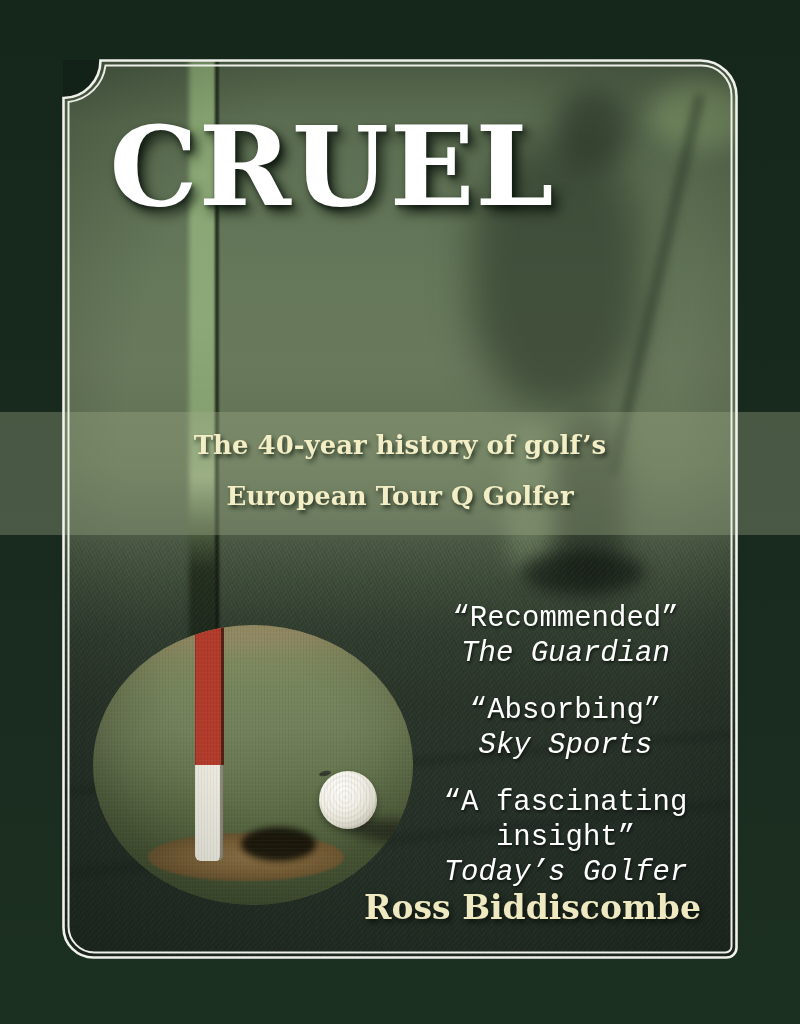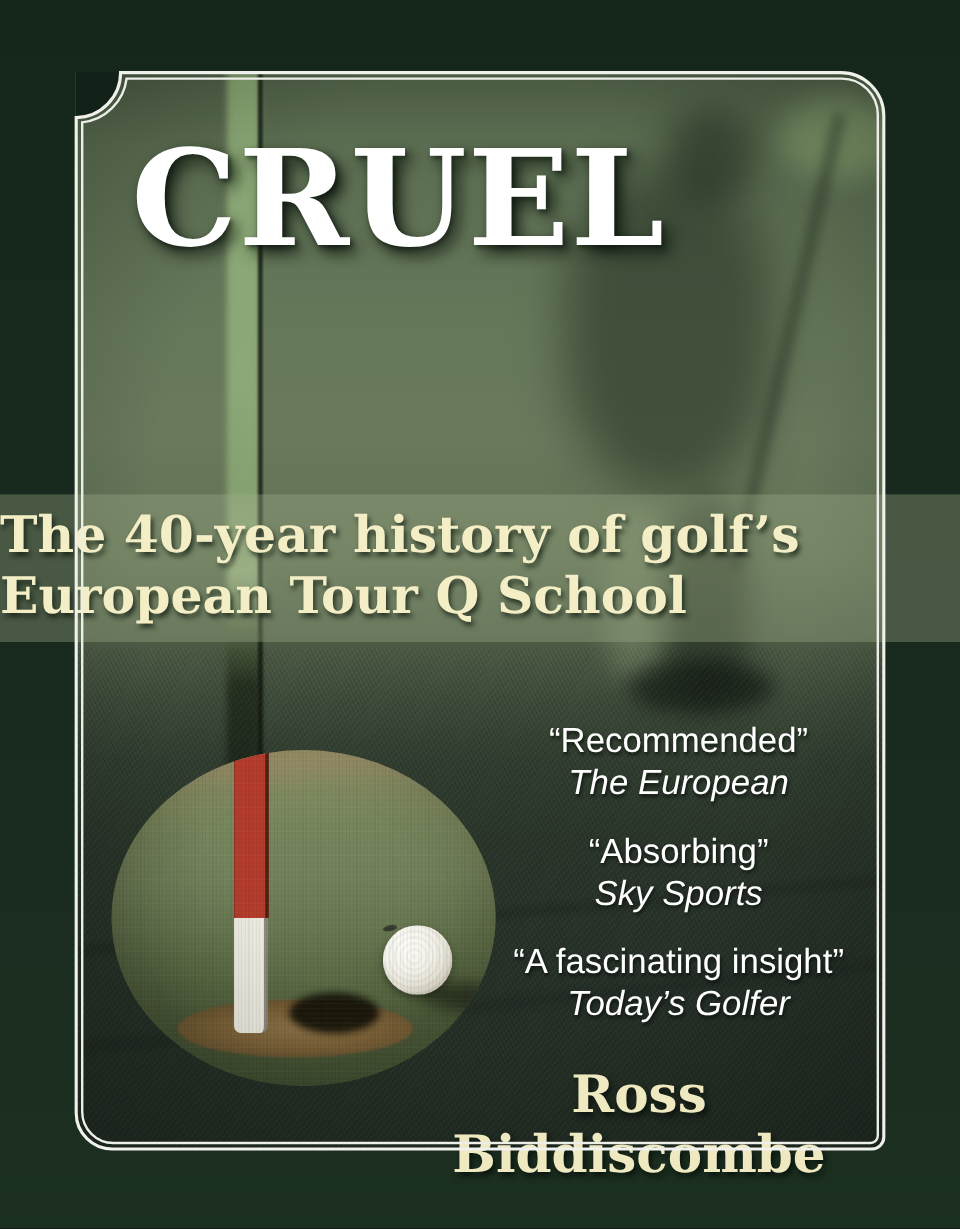--- a/index.html
+++ b/index.html
@@ -79,37 +79,37 @@
   .golf-ball{left:226px;top:146px;width:58px;height:58px;border-radius:50%;
     background:
       repeating-radial-gradient(circle at 45% 45%,rgba(0,0,0,.035) 0 2px,transparent 2px 5px),
       radial-gradient(circle at 36% 30%,#fdfcf8 0%,#f3f1e8 40%,#e3e0d3 62%,#bdb9a9 85%,#9a9685 100%);
     box-shadow:0 3px 6px rgba(10,12,8,.4);}
   .ball-mark{left:14px;top:42px;width:12px;height:5px;border-radius:50%;
     background:rgba(30,30,30,.7);filter:blur(.6px);transform:rotate(-12deg);}
   
   .band{position:absolute;left:0;top:412px;width:800px;height:123px;z-index:2;
     background:rgba(158,172,136,.36);}
-  .subtitle{position:absolute;left:0;top:420px;width:800px;z-index:3;
-    font-weight:bold;font-size:42px;line-height:51px;color:#f3eec5;
+  .subtitle{position:absolute;left:0;top:420px;width:800px;z-index:3;text-align:center;
+    font-weight:bold;font-size:26px;line-height:51px;color:#f3eec5;
     text-shadow:2px 3px 4px rgba(18,28,18,.75);}
   
   .title{position:absolute;left:63px;top:100px;width:538px;z-index:3;text-align:center;
     font-weight:bold;font-size:111px;line-height:133px;letter-spacing:1px;color:#ffffff;
     text-shadow:6px 7px 12px rgba(10,20,12,.85),2px 3px 4px rgba(10,20,12,.6);}
   
   .reviews{position:absolute;left:398px;top:601px;width:335px;z-index:3;text-align:center;
-    font-family:Liberation Sans, sans-serif;color:#ffffff;
+    font-family:Liberation Mono, monospace;color:#ffffff;
     text-shadow:1px 2px 3px rgba(10,16,10,.85);}
   .review{margin-bottom:22px;}
   .review .q{font-size:29px;line-height:35px;}
   .review .s{font-size:29px;line-height:35px;font-style:italic;}
   
   .author{position:absolute;left:330px;top:888px;width:405px;z-index:3;text-align:center;
-    font-weight:bold;font-size:43px;color:#efe9c1;
+    font-weight:bold;font-size:33px;color:#efe9c1;
     text-shadow:2px 3px 5px rgba(8,14,9,.9);}
   
   .frame{position:absolute;left:0;top:0;z-index:5;pointer-events:none;}
 </style>
 </head>
 <body>
 
 <div class="cover">
 
   <div class="photo">
@@ -142,27 +142,27 @@
   </div>
 
   <div class="band"></div>
 
   <div class="title">
     <div>CRUEL</div>
   </div>
 
   <div class="subtitle">
     <div>The 40-year history of golf’s</div>
-    <div>European Tour Q School</div>
+    <div>European Tour Q Golfer</div>
   </div>
 
   <div class="reviews">
     <div class="review">
       <div class="q">“Recommended”</div>
-      <div class="s">The European</div>
+      <div class="s">The Guardian</div>
     </div>
     <div class="review">
       <div class="q">“Absorbing”</div>
       <div class="s">Sky Sports</div>
     </div>
     <div class="review">
       <div class="q">“A fascinating insight”</div>
       <div class="s">Today’s Golfer</div>
     </div>
   </div>

